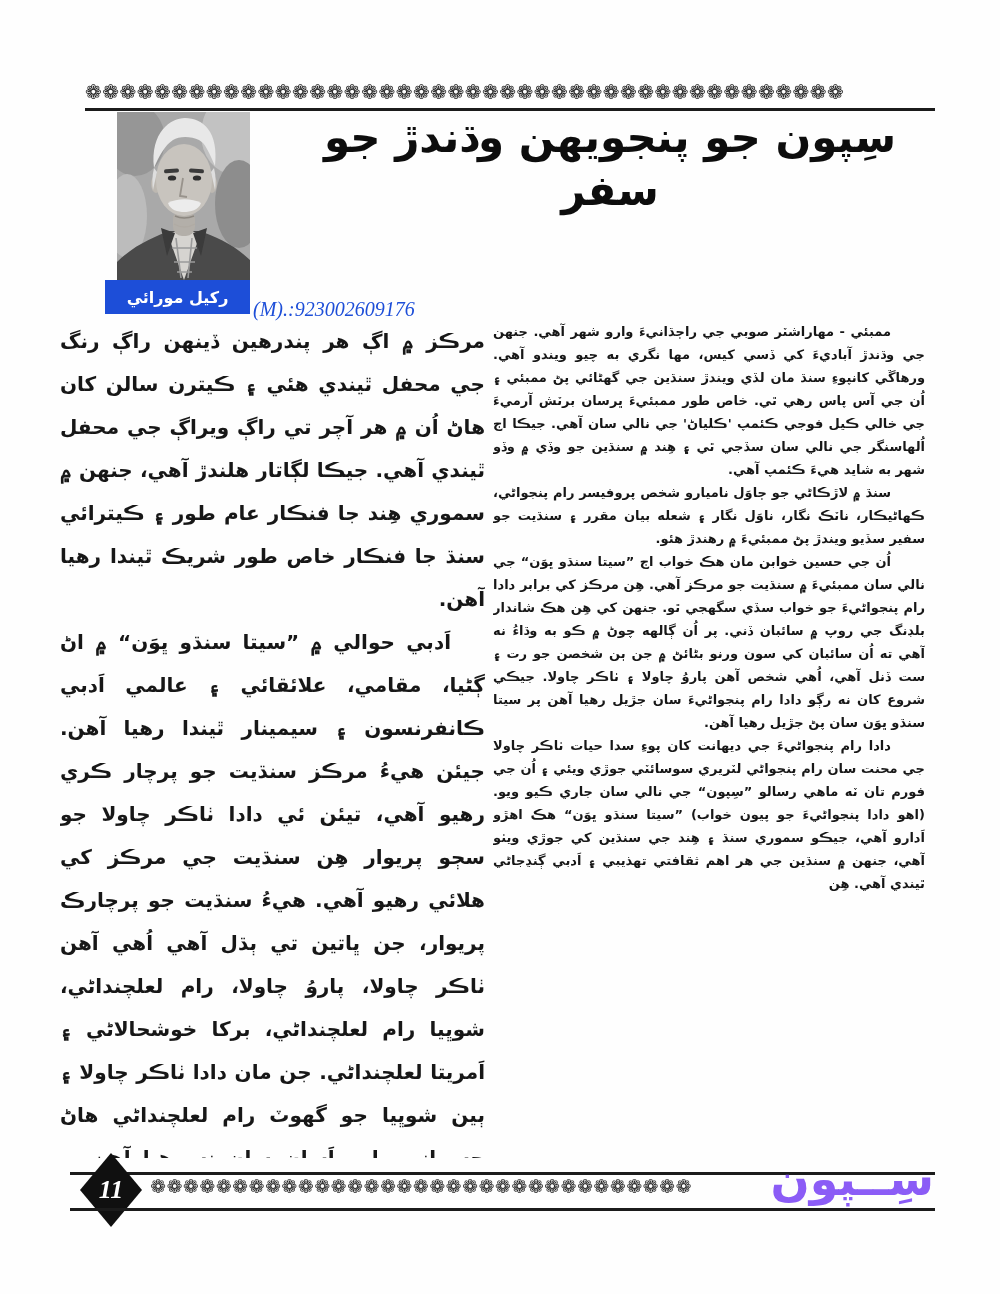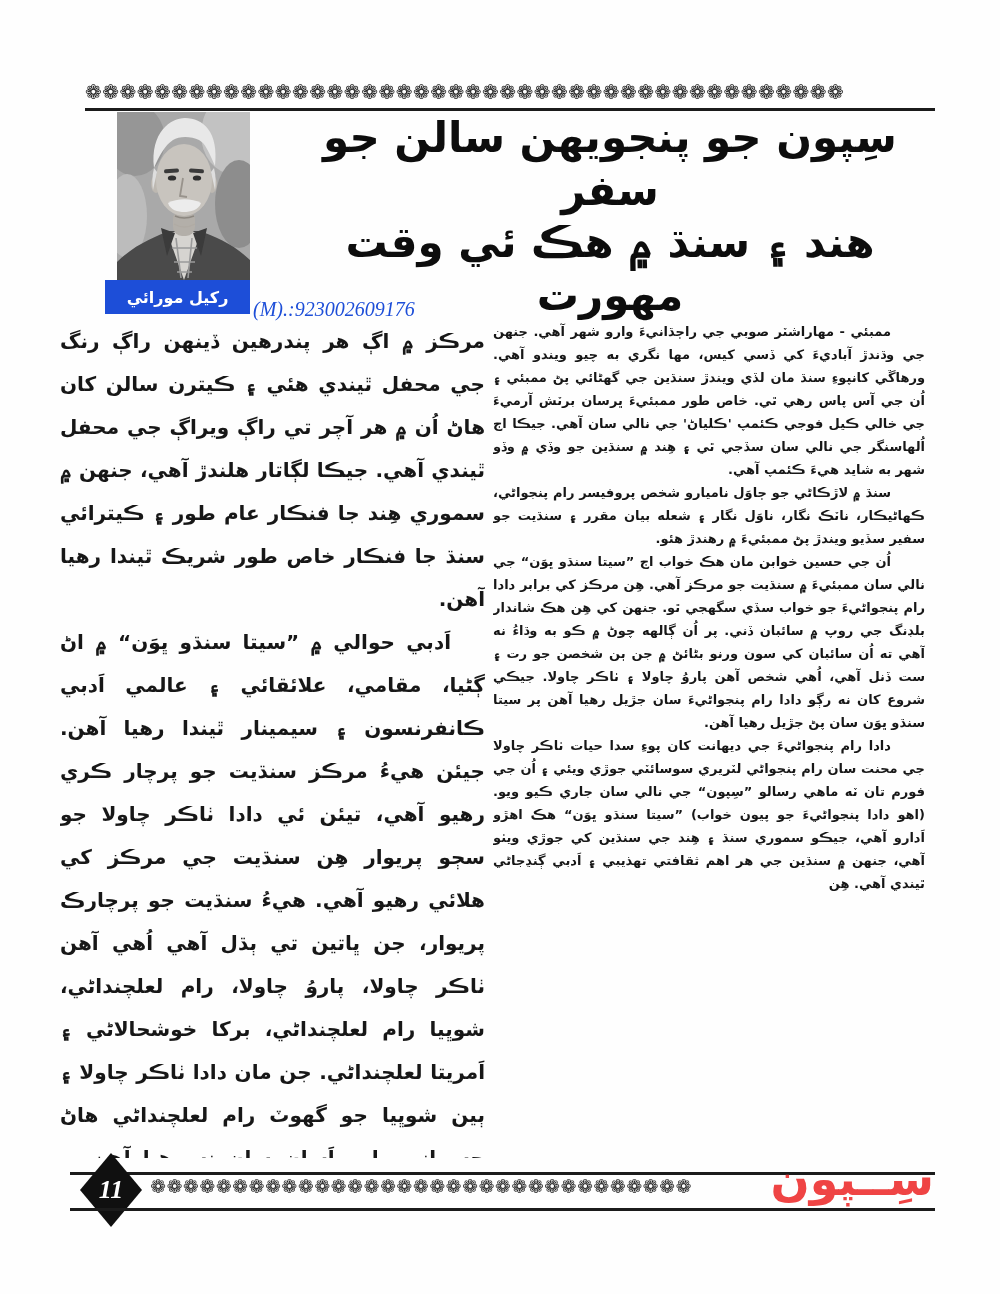--- a/index.html
+++ b/index.html
@@ -62,21 +62,21 @@
   .col-right{left:493px;width:432px;font-size:13px;line-height:23px;}
   .col-left{left:60px;width:425px;font-size:20px;line-height:43px;}
 
   
   .rule-footer-top{left:70px;top:1172px;width:865px;height:2.5px;}
   .rule-footer-bottom{left:70px;top:1208px;width:865px;height:2.5px;}
   .ornament-bottom{left:150px;top:1177px;width:628px;font-size:19px;}
   .masthead{
     position:absolute;right:66px;top:1156px;
     direction:rtl;font-weight:bold;font-size:46px;line-height:1;
-    color:#ef4444;
+    color:#8b5cf6;
   }
   .page-number-diamond{
     position:absolute;left:80px;top:1153px;width:62px;height:74px;
     background:#101010;
     clip-path:polygon(50% 0,100% 50%,50% 100%,0 50%);
     display:flex;align-items:center;justify-content:center;
   }
   .page-number-diamond span{
     color:#ffffff;
     font-family:"Liberation Serif",serif;
@@ -128,22 +128,21 @@
 
       <path d="M51 91 C60 86 75 86 84 91 C82 98 73 100 67 100 C61 100 53 98 51 91 Z" fill="#ececec"></path>
 
       <path d="M58 104 Q67 108 77 104" stroke="#8d8881" stroke-width="1.6" fill="none"></path>
       <path d="M57 112 Q67 118 78 112" stroke="#b0aba4" stroke-width="1.4" fill="none"></path>
     </svg>
     <div class="photo-caption">رکيل مورائي</div>
   </div>
 
   <div class="headline">
-    <div>سِپون جو پنجويهن سالن جو سفر</div>
-    <div>هند ۽ سنڌ ۾ هڪ ئي وقت مهورت</div>
+    <div>سِپون جو پنجويهن وڌندڙ جو سفر</div>
   </div>
 
   <div class="phone">(M).:923002609176</div>
 
   <div class="col col-right">
     <p class="indent">ممبئي - مهاراشٽر صوبي جي راڄڌانيءَ وارو شهر آهي. جنهن جي وڌندڙ آباديءَ کي ڏسي کيس، مها نگري به چيو ويندو آهي. ورهاڱي کانپوءِ سنڌ مان لڏي ويندڙ سنڌين جي گهڻائي پڻ ممبئي ۽ اُن جي آس پاس رهي ٿي. خاص طور ممبئيءَ ڀرسان برٽش آرميءَ جي خالي ڪيل فوجي ڪئمپ 'ڪلياڻ' جي نالي سان آهي. جيڪا اڄ اُلهاسنگر جي نالي سان سڏجي ٿي ۽ هِند ۾ سنڌين جو وڏي ۾ وڏو شهر به شايد هيءَ ڪئمپ آهي.</p>
     <p class="indent">سنڌ ۾ لاڙڪاڻي جو ڄاوَل ناميارو شخص پروفيسر رام پنجواڻي، ڪهاڻيڪار، ناٽڪ نگار، ناوَل نگار ۽ شعله بيان مقرر ۽ سنڌيت جو سفير سڏيو ويندڙ پڻ ممبئيءَ ۾ رهندڙ هئو.</p>
     <p class="indent">اُن جي حسين خوابن مان هڪ خواب اڄ ”سيتا سنڌو ڀوَن“ جي نالي سان ممبئيءَ ۾ سنڌيت جو مرڪز آهي. هِن مرڪز کي برابر دادا رام پنجواڻيءَ جو خواب سڏي سگهجي ٿو. جنهن کي هِن هڪ شاندار بلڊنگ جي روپ ۾ سائبان ڏني. پر اُن ڳالهه چوڻ ۾ ڪو به وڌاءُ نه آهي ته اُن سائبان کي سون ورنو بڻائڻ ۾ جن ٻن شخصن جو رت ۽ ست ڏنل آهي، اُهي شخص آهن پاروُ چاولا ۽ ٺاڪر چاولا. جيڪي شروع کان نه رڳو دادا رام پنجواڻيءَ سان جڙيل رهيا آهن پر سيتا سنڌو ڀوَن سان پڻ جڙيل رهيا آهن.</p>
     <p class="indent">دادا رام پنجواڻيءَ جي ديهانت کان پوءِ سدا حيات ٺاڪر چاولا جي محنت سان رام پنجواڻي لٽريري سوسائٽي جوڙي ويئي ۽ اُن جي فورم تان ٽه ماهي رسالو ”سِپون“ جي نالي سان جاري ڪيو ويو. (اهو دادا پنجواڻيءَ جو پيون خواب) ”سيتا سنڌو ڀوَن“ هڪ اهڙو اَدارو آهي، جيڪو سموري سنڌ ۽ هِند جي سنڌين کي جوڙي ويٺو آهي، جنهن ۾ سنڌين جي هر اهم ثقافتي تهذيبي ۽ اَدبي ڳنڍجاڻي ٿيندي آهي. هِن</p>
   </div>

